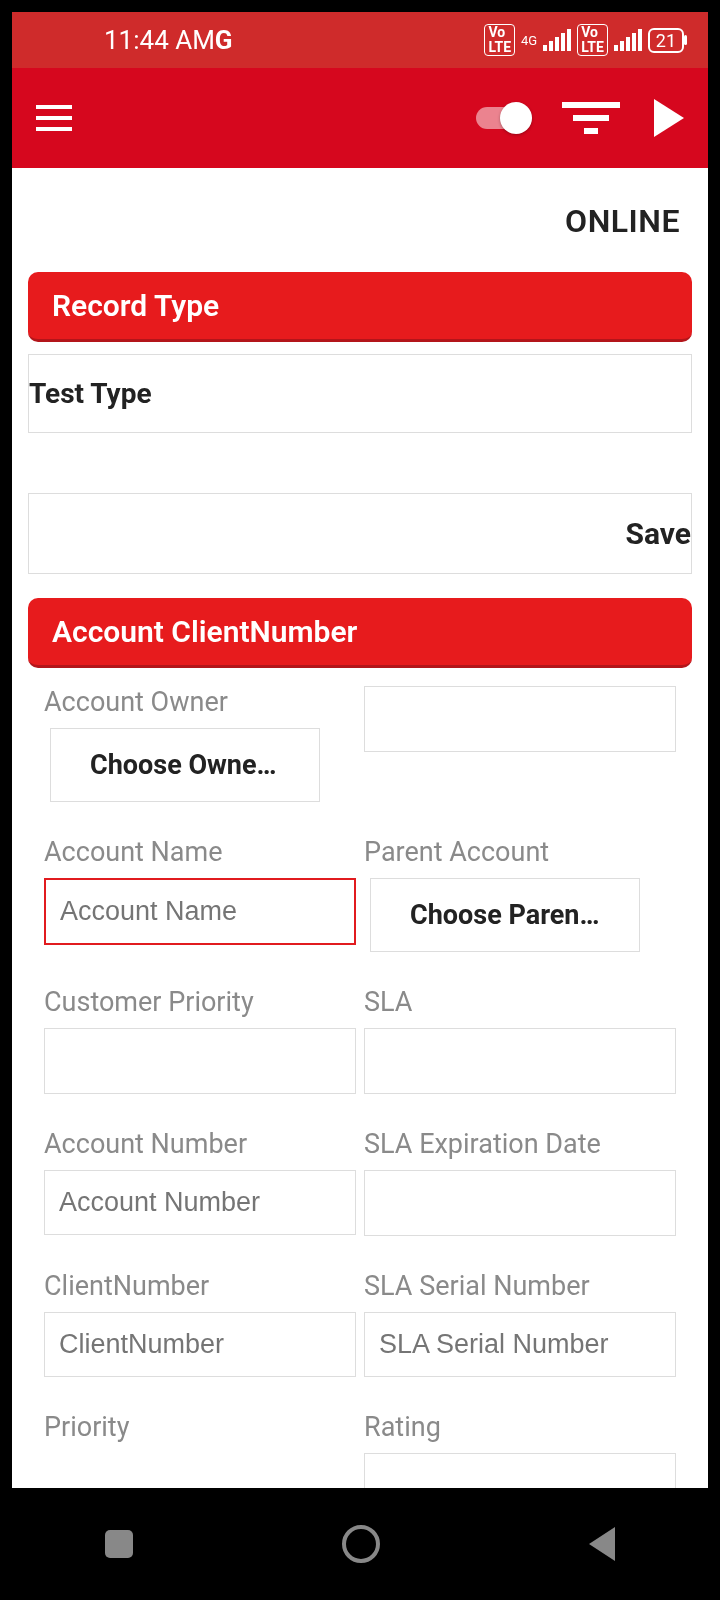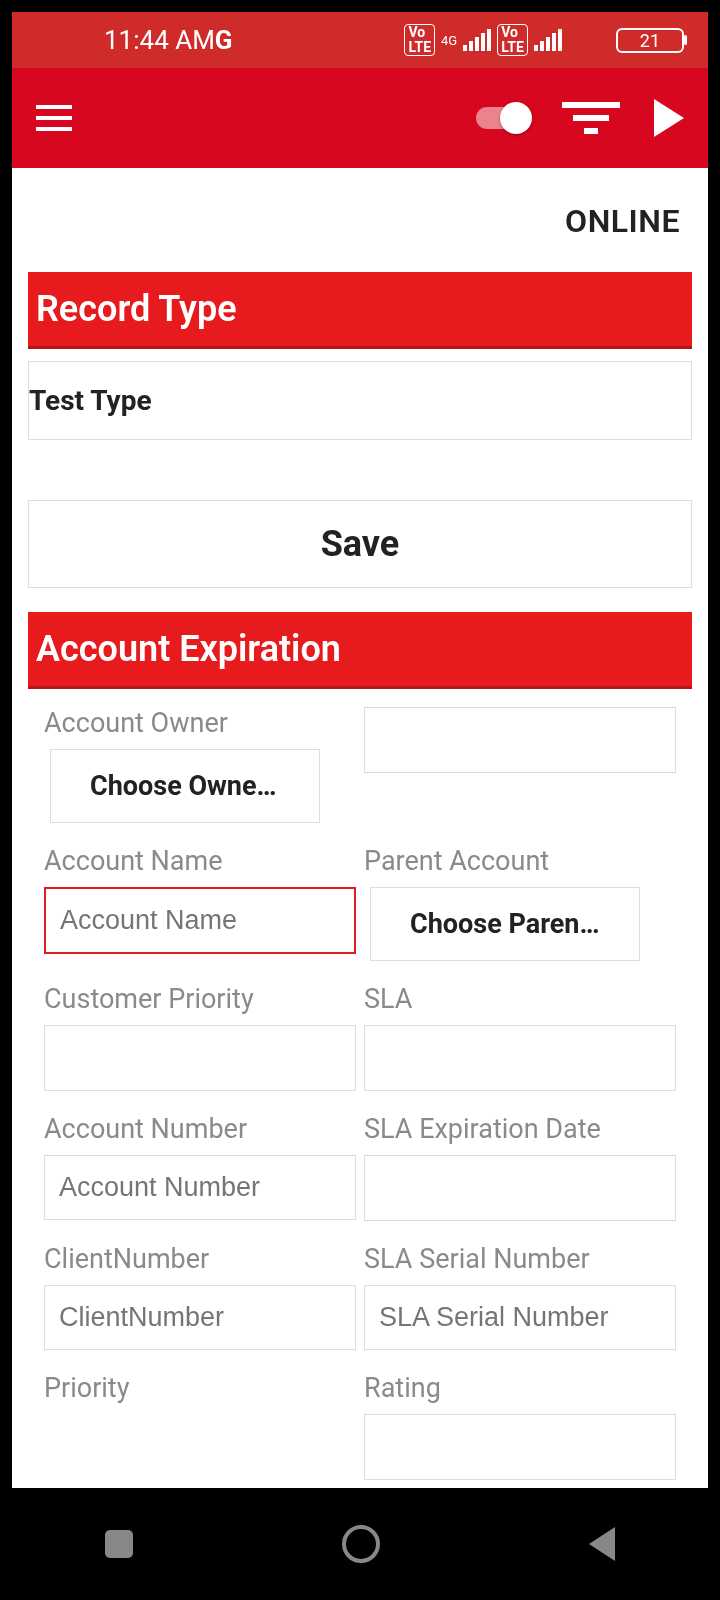--- a/index.html
+++ b/index.html
@@ -8,47 +8,47 @@
     .screen { position: absolute; top: 12px; left: 12px; right: 12px; bottom: 112px; background: #fff; overflow: hidden; }
 
     
     .statusbar { height: 56px; background: #cf2b2b; display: flex; align-items: center; justify-content: space-between; padding: 0 24px; color: #fff; font-size: 26px; }
     .status-left { display: flex; align-items: center; gap: 0; margin-left: 68px; }
     .status-right { display: flex; align-items: center; gap: 6px; }
     .badge { font-size: 14px; border: 1px solid #fff; border-radius: 4px; padding: 0 3px; font-weight: bold; line-height: 1.1; }
     .signal { display: inline-flex; align-items: flex-end; gap: 2px; }
     .signal span { width: 4px; background: #fff; display: inline-block; }
     .signal span:nth-child(1){height:6px}.signal span:nth-child(2){height:10px}.signal span:nth-child(3){height:14px}.signal span:nth-child(4){height:18px}.signal span:nth-child(5){height:22px}
-    .battery { border: 2px solid #fff; border-radius: 6px; padding: 0 22px; font-size: 18px; position: relative; margin-left: 48px; }
+    .battery { border: 2px solid #fff; border-radius: 6px; padding: 0 6px; font-size: 18px; position: relative; }
     .battery::after { content:""; position:absolute; right:-5px; top:50%; transform:translateY(-50%); width:3px; height:10px; background:#fff; border-radius:2px; }
 
     
     .appbar { height: 100px; background: #d6071e; display: flex; align-items: center; justify-content: space-between; padding: 0 24px; }
     .hamburger { display: flex; flex-direction: column; gap: 7px; }
     .hamburger span { width: 36px; height: 4px; background: #fff; }
     .appbar-right { display: flex; align-items: center; gap: 34px; }
     .toggle { width: 52px; height: 22px; background: rgba(255,255,255,0.5); border-radius: 12px; position: relative; }
     .toggle .knob { position:absolute; right:-4px; top:-5px; width:32px; height:32px; background:#fff; border-radius:50%; box-shadow:0 1px 3px rgba(0,0,0,0.3); }
     .filter-icon { display:flex; flex-direction:column; align-items:center; gap:7px; }
     .filter-icon span:nth-child(1){width:58px;height:6px;background:#fff}
     .filter-icon span:nth-child(2){width:36px;height:6px;background:#fff}
     .filter-icon span:nth-child(3){width:14px;height:6px;background:#fff}
     .play-icon { width:0; height:0; border-left:30px solid #fff; border-top:19px solid transparent; border-bottom:19px solid transparent; }
 
     
     .content { padding: 0 0 20px 0; }
     .online-row { text-align: right; padding: 34px 28px 32px 0; }
     .online-text { font-size: 32px; font-weight: 600; color: #222; letter-spacing: 0.5px; }
 
-    .section-header { background: #e71b1d; color: #fff; font-size: 36px; font-weight: 600; padding: 16px 8px; border-bottom: 3px solid #b3151a; margin: 0 16px; }
+    .section-header { background: #e71b1d; color: #fff; font-size: 30px; font-weight: 600; padding: 16px 24px; border-bottom: 3px solid #b3151a; margin: 0 16px; border-radius: 10px; }
     .record-select { margin: 12px 16px 0 16px; border: 1px solid #ddd; text-align: left; font-size: 28px; font-weight: 700; color: #222; padding: 22px 0; }
-    .save-btn { margin: 60px 16px 24px 16px; border: 1px solid #ddd; text-align: center; font-size: 36px; font-weight: 700; color: #222; padding: 22px 0; }
+    .save-btn { margin: 60px 16px 24px 16px; border: 1px solid #ddd; text-align: right; font-size: 30px; font-weight: 700; color: #222; padding: 22px 0; }
 
     .acct-header { margin: 0 16px; }
-    .form-grid { display: grid; grid-template-columns: 1fr 1fr; gap: 0 8px; padding: 18px 32px 0 32px; }
+    .form-grid { display: grid; grid-template-columns: 1fr 1fr; gap: 12px 8px; padding: 18px 32px 0 32px; }
     .field { margin-bottom: 22px; }
     .field-label { color: #8a8a8a; font-size: 27px; margin-bottom: 10px; display:block; }
     .picker { border: 1px solid #ddd; padding: 20px 39px; font-size: 27px; font-weight: 700; color: #222; white-space: nowrap; overflow: hidden; text-overflow: ellipsis; margin-left: 6px; max-width: 270px; }
     .text-input { border: 1px solid #ddd; padding: 16px 14px; font-size: 27px; color: #6a6a6a; width: 100%; background:#fff; }
     .text-input.empty { color: transparent; }
     .input-red { border: 2px solid #e11b1f; color:#6a6a6a; }
     
     
     .navbar { position:absolute; bottom:0; left:0; right:0; height:112px; background:#000; display:flex; align-items:center; justify-content:space-around; }
     .nav-square { width:28px; height:28px; background:#888; border-radius:5px; }
@@ -111,21 +111,21 @@
     <div class="content">
       <div class="online-row">
         <span class="online-text">ONLINE</span>
       </div>
 
       <div class="section-header">Record Type</div>
       <div class="record-select">Test Type</div>
 
       <div class="save-btn">Save</div>
 
-      <div class="section-header acct-header">Account Expiration</div>
+      <div class="section-header acct-header">Account ClientNumber</div>
 
       <div class="form-grid">
 
         <div class="field">
           <span class="field-label">Account Owner</span>
           <div class="picker">Choose Owne…</div>
         </div>
         <div class="field">
           <div class="text-input empty">&nbsp;</div>
         </div>

